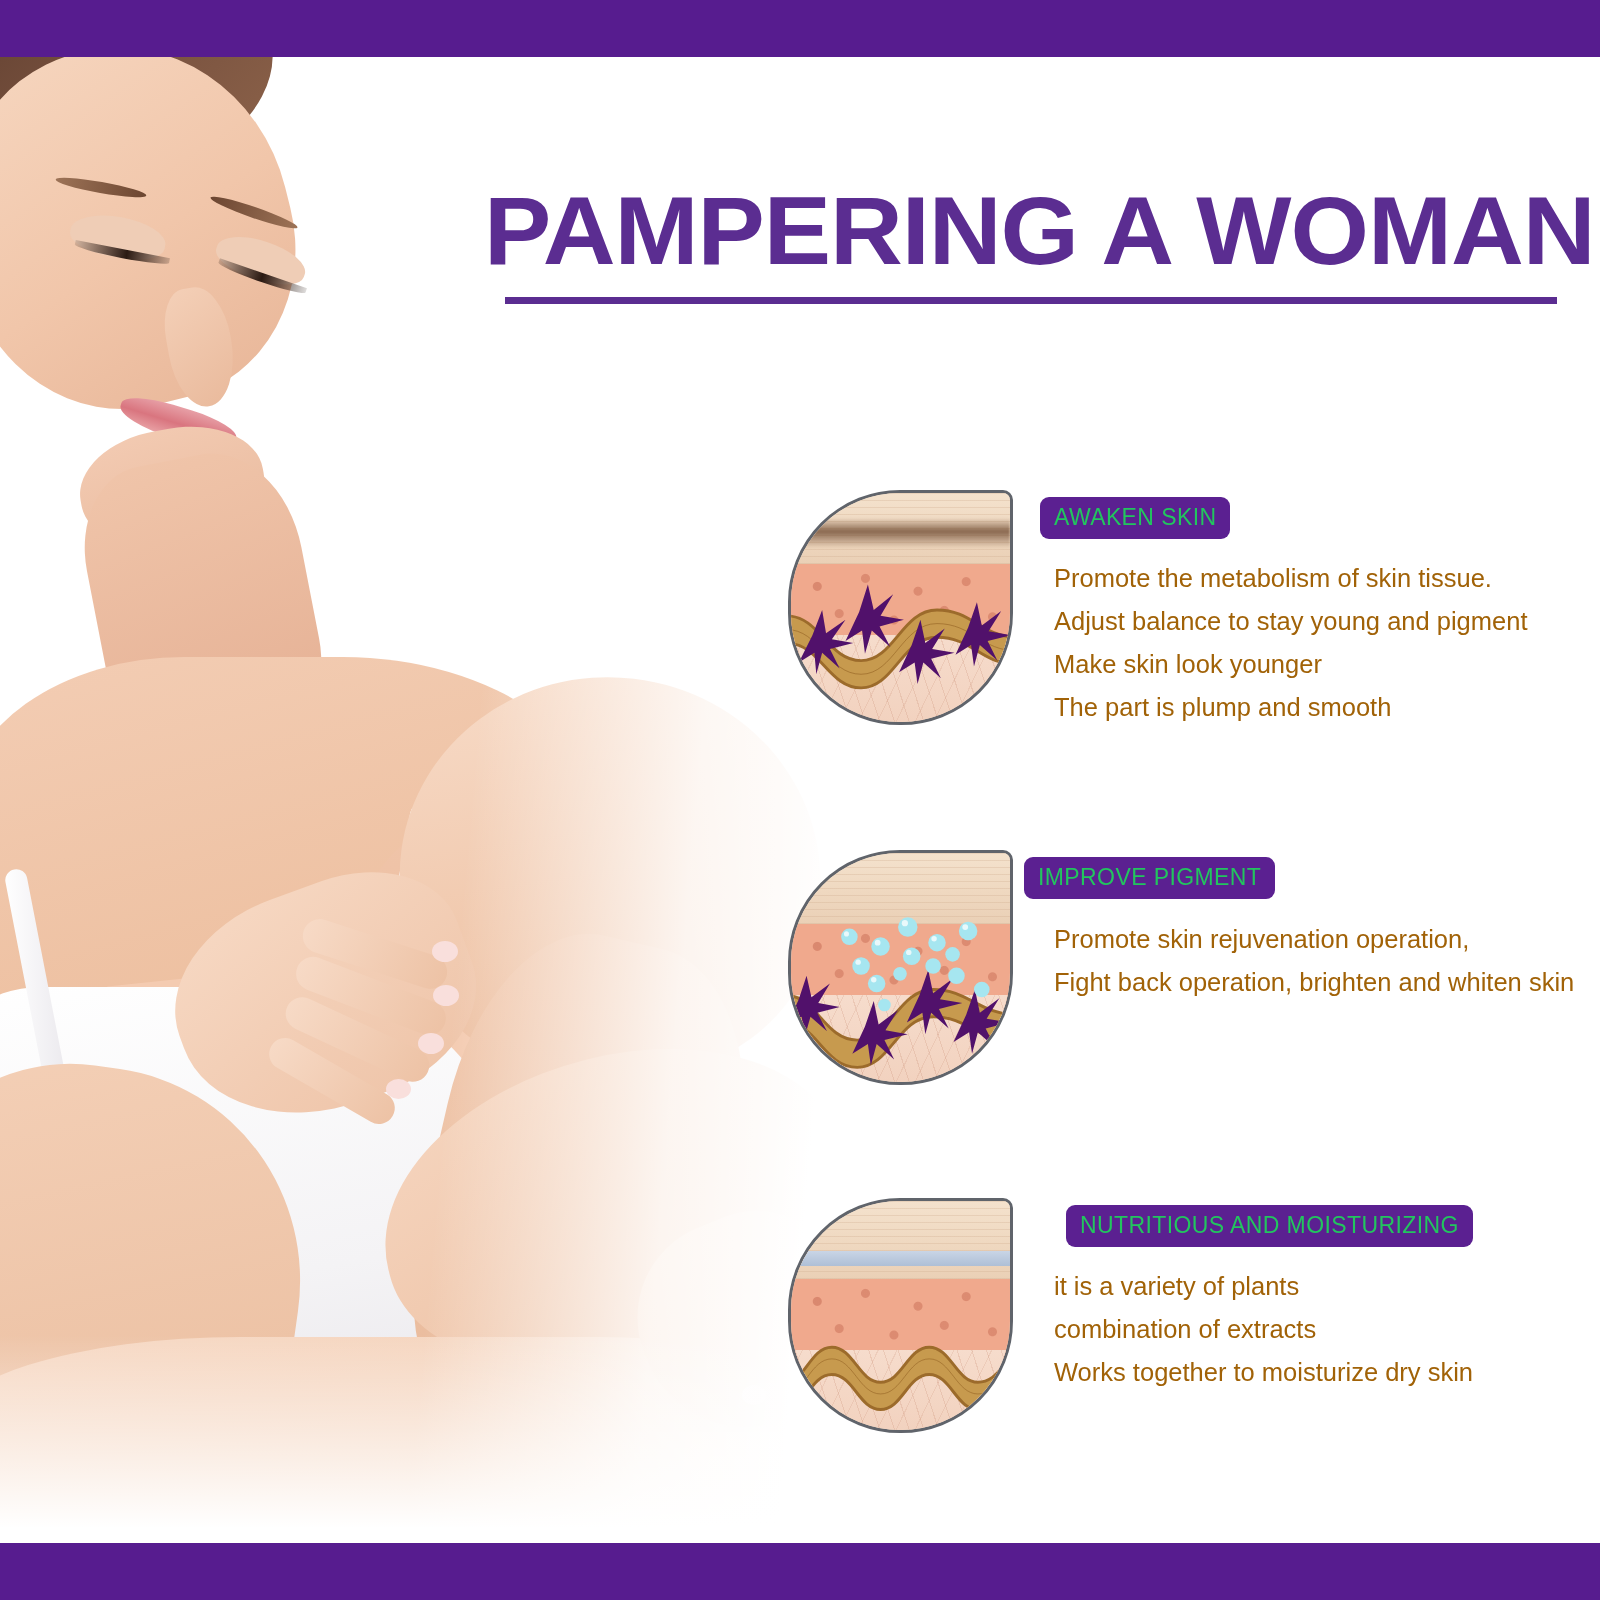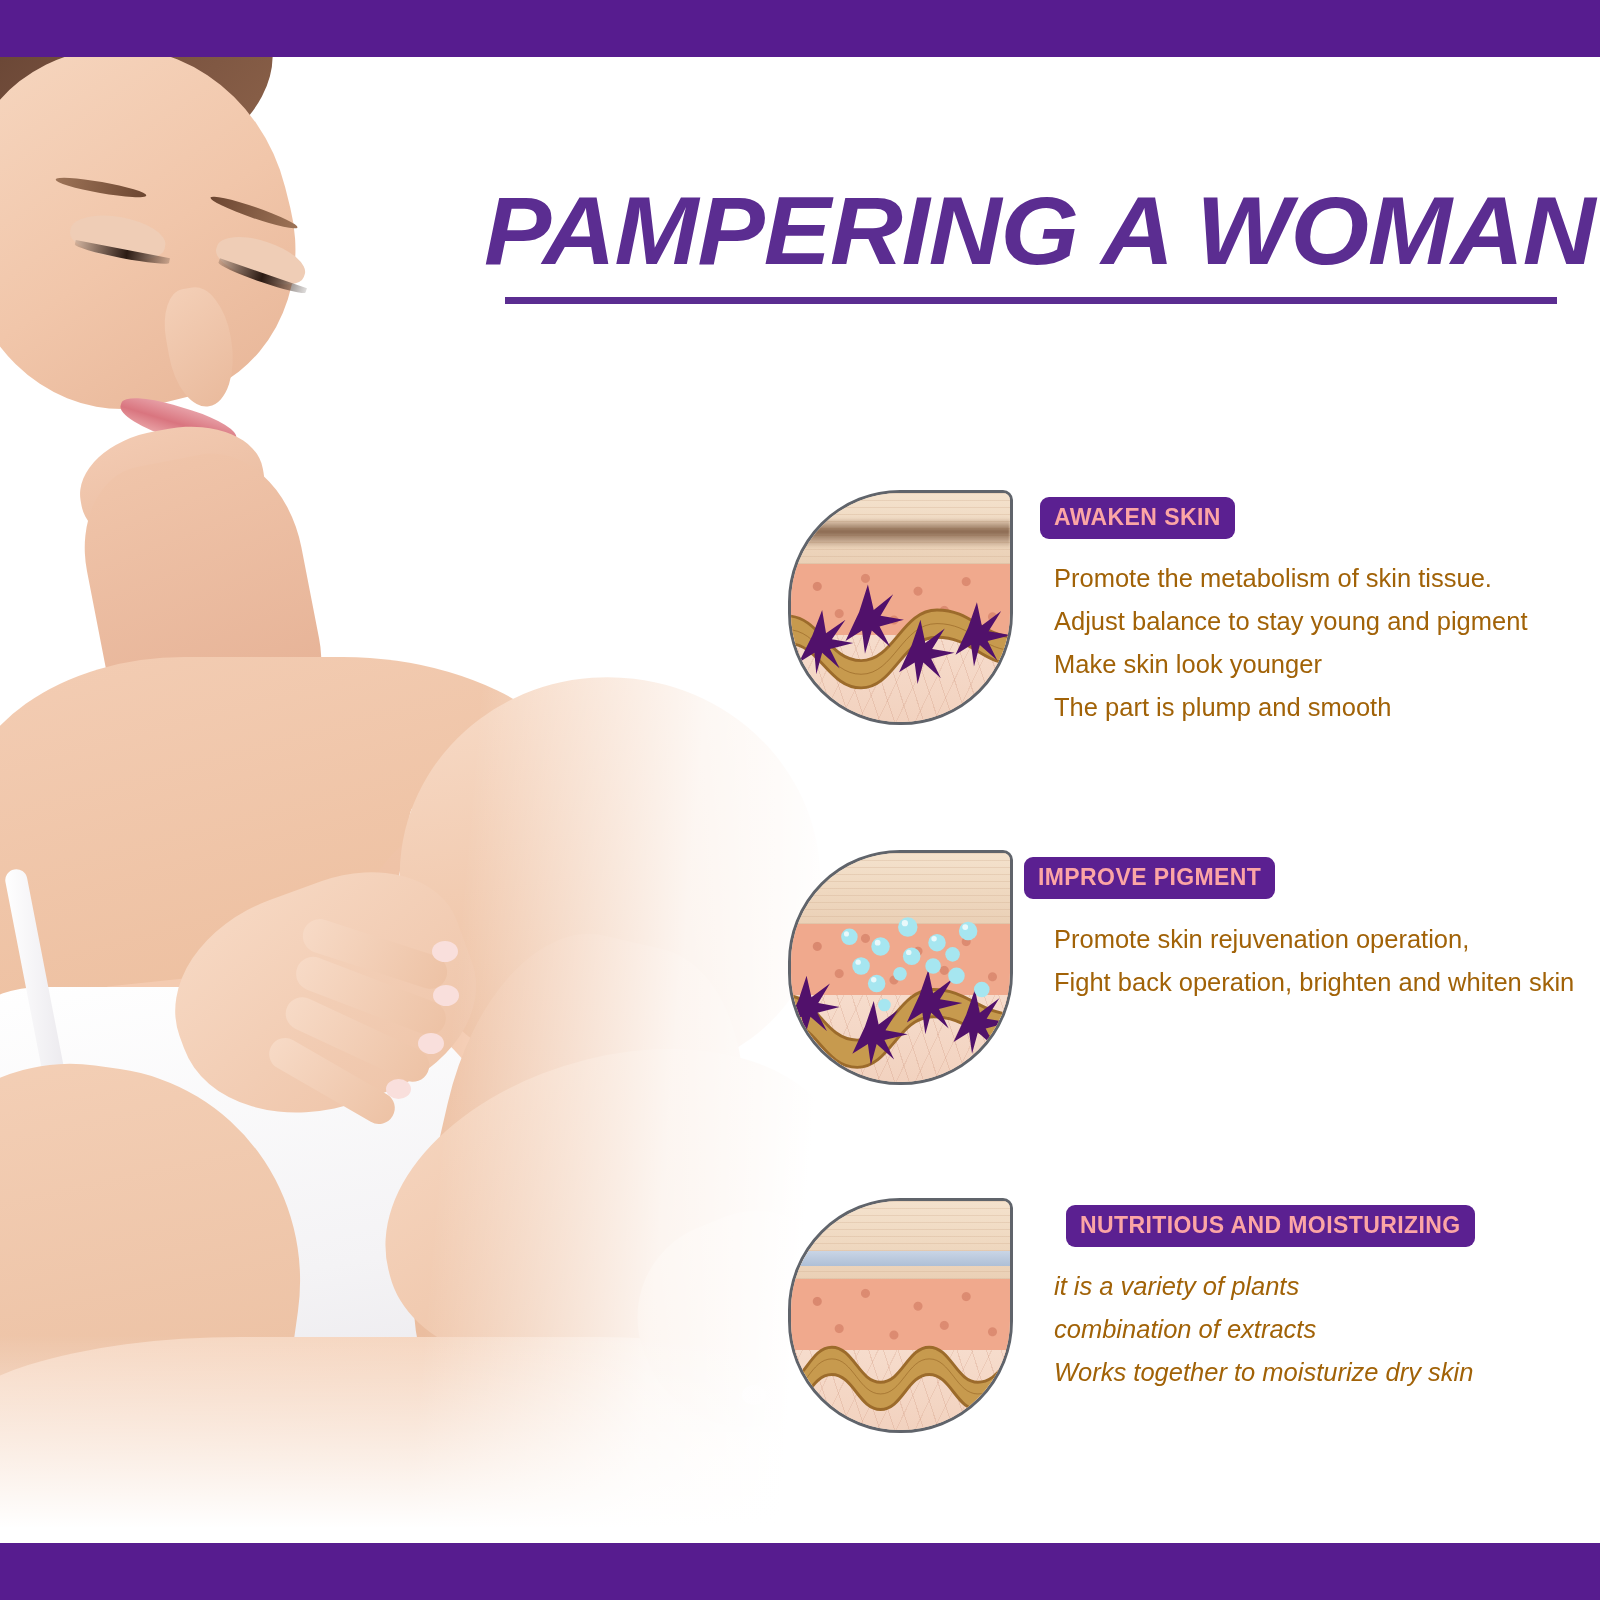--- a/index.html
+++ b/index.html
@@ -27,21 +27,20 @@
   }
   #bar-top    { top: 0;    height: 57px; }
   #bar-bottom { top: 1543px; height: 57px; }
 
   
   #headline-wrap {
     position: absolute;
     left: 505px;
     top: 182px;
     width: 1055px;
-    font-style: italic;
   }
   #headline {
     font-family: "Liberation Sans Narrow", "Liberation Sans", sans-serif;
     font-weight: bold;
     font-size: 97px;
     line-height: 1.0;
     letter-spacing: -1px;
     color: #5B2D91;
     text-align: center;
     transform: scaleX(1.04);
@@ -295,24 +294,24 @@
     background:
       repeating-linear-gradient(72deg, rgba(206,150,126,.28) 0 1px, transparent 1px 14px),
       repeating-linear-gradient(-64deg, rgba(206,150,126,.22) 0 1px, transparent 1px 17px);
   }
   .basal-svg { position: absolute; left: 0; top: 0; width: 100%; height: 100%; }
 
   
   .badge {
     position: absolute;
     background: #5B2091;
-    color: #fca5a5;
+    color: #22c55e;
     border-radius: 9px;
     font-family: "Liberation Sans Narrow", "Liberation Sans", sans-serif;
-    font-weight: bold;
+    font-weight: normal;
     font-size: 23px;
     letter-spacing: .4px;
     padding: 7px 14px 8px 14px;
     white-space: nowrap;
   }
 
   
   .copy {
     position: absolute;
     color: #a16207;
@@ -487,21 +486,21 @@
           <path d="M-5 198 C 14 198, 20 162, 42 162 C 64 162, 70 198, 92 198 C 114 198, 120 162, 142 162
                    C 164 162, 170 198, 192 198 C 214 198, 220 170, 236 170"></path>
         </g>
       </svg>
     </div>
 
     <div class="badge" style="left:1066px;top:1205px;pointer-events:auto;">
       <span>NUTRITIOUS AND MOISTURIZING</span>
     </div>
 
-    <div class="copy" style="left:1054px;top:1265px;font-style:italic;">
+    <div class="copy" style="left:1054px;top:1265px;">
       <div>it is a variety of plants</div>
       <div>combination of extracts</div>
       <div>Works together to moisturize dry skin</div>
     </div>
   </div>
 
   <div class="bar" id="bar-bottom"></div>
 
 </div>
 

